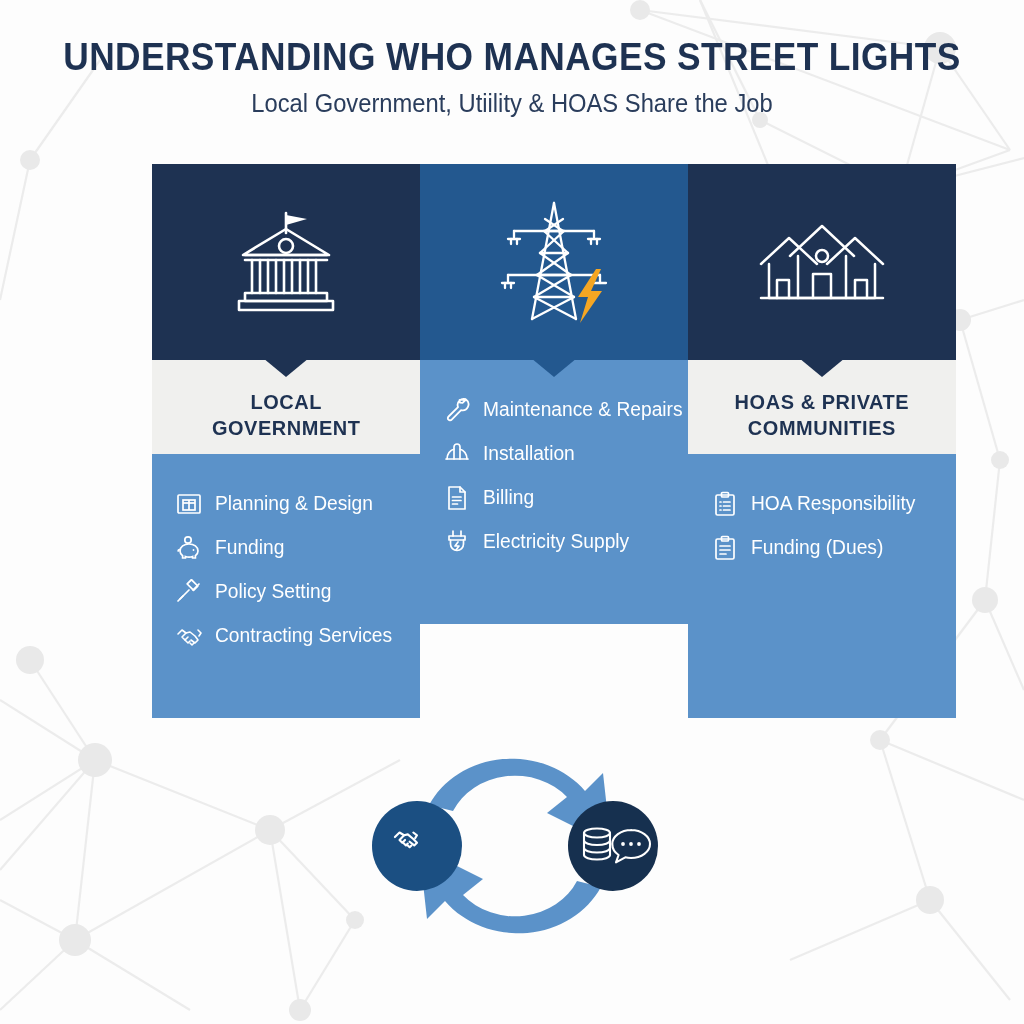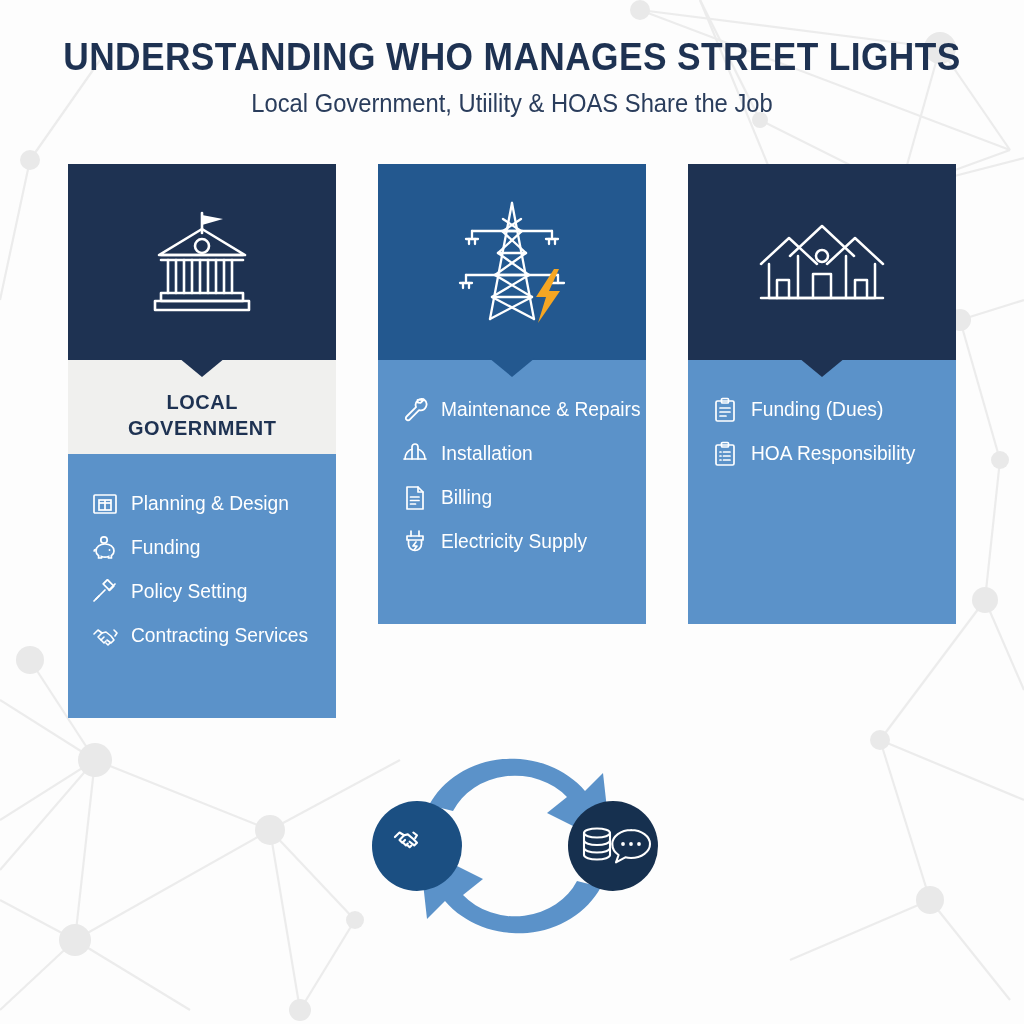--- a/index.html
+++ b/index.html
@@ -58,21 +58,21 @@
     transform: scaleX(0.95);
     white-space: nowrap;
   }
 
   
   .columns {
     position: absolute;
     left: 68px; top: 164px;
     width: 888px;
     display: flex;
-    justify-content: space-between;
+    justify-content: flex-end;
   }
   .column {
     width: 268px;
     display: flex;
     flex-direction: column;
   }
 
   .col-icon-band {
     height: 196px;
     display: flex;
@@ -430,49 +430,55 @@
             <path d="M41 44 L41 86 M89 44 L89 86"></path>
             <circle cx="65" cy="44" r="6"></circle>
             <path d="M56 86 L56 62 L74 62 L74 86"></path>
             <path d="M20 86 L20 68 L32 68 L32 86"></path>
             <path d="M98 86 L98 68 L110 68 L110 86"></path>
             <line x1="4" y1="86" x2="126" y2="86"></line>
           </g>
         </svg>
         <div class="notch navy"></div>
       </div>
+      <div class="col-title-band">
+        <div class="col-title">
+          <div>HOAS &amp; PRIVATE</div>
+          <div>COMMUNITIES</div>
+        </div>
+      </div>
       <div class="col-body">
-
-        <div class="feature">
-          <span class="feature-icon">
-            <svg width="26" height="26" viewBox="0 0 26 26" fill="none" stroke="#ffffff" stroke-width="1.7" stroke-linejoin="round" stroke-linecap="round">
-              <rect x="4" y="4" width="18" height="20" rx="1.5"></rect>
-              <rect x="9.5" y="1.5" width="7" height="4.5" rx="1"></rect>
-              <line x1="8" y1="11" x2="18" y2="11"></line>
-              <line x1="8" y1="15" x2="18" y2="15"></line>
-              <line x1="8" y1="19" x2="14" y2="19"></line>
-            </svg>
-          </span>
-          <span class="feature-label">Funding (Dues)</span>
-        </div>
 
         <div class="feature">
           <span class="feature-icon">
             <svg width="26" height="26" viewBox="0 0 26 26" fill="none" stroke="#ffffff" stroke-width="1.7" stroke-linejoin="round" stroke-linecap="round">
               <rect x="4" y="4" width="18" height="20" rx="1.5"></rect>
               <rect x="9.5" y="1.5" width="7" height="4.5" rx="1"></rect>
               <line x1="8" y1="11" x2="9" y2="11"></line>
               <line x1="11.5" y1="11" x2="18" y2="11"></line>
               <line x1="8" y1="15" x2="9" y2="15"></line>
               <line x1="11.5" y1="15" x2="18" y2="15"></line>
               <line x1="8" y1="19" x2="9" y2="19"></line>
               <line x1="11.5" y1="19" x2="18" y2="19"></line>
             </svg>
           </span>
           <span class="feature-label">HOA Responsibility</span>
+        </div>
+
+        <div class="feature">
+          <span class="feature-icon">
+            <svg width="26" height="26" viewBox="0 0 26 26" fill="none" stroke="#ffffff" stroke-width="1.7" stroke-linejoin="round" stroke-linecap="round">
+              <rect x="4" y="4" width="18" height="20" rx="1.5"></rect>
+              <rect x="9.5" y="1.5" width="7" height="4.5" rx="1"></rect>
+              <line x1="8" y1="11" x2="18" y2="11"></line>
+              <line x1="8" y1="15" x2="18" y2="15"></line>
+              <line x1="8" y1="19" x2="14" y2="19"></line>
+            </svg>
+          </span>
+          <span class="feature-label">Funding (Dues)</span>
         </div>
 
 
 
       </div>
     </div>
 
   </div>
 
   <div class="cycle">

